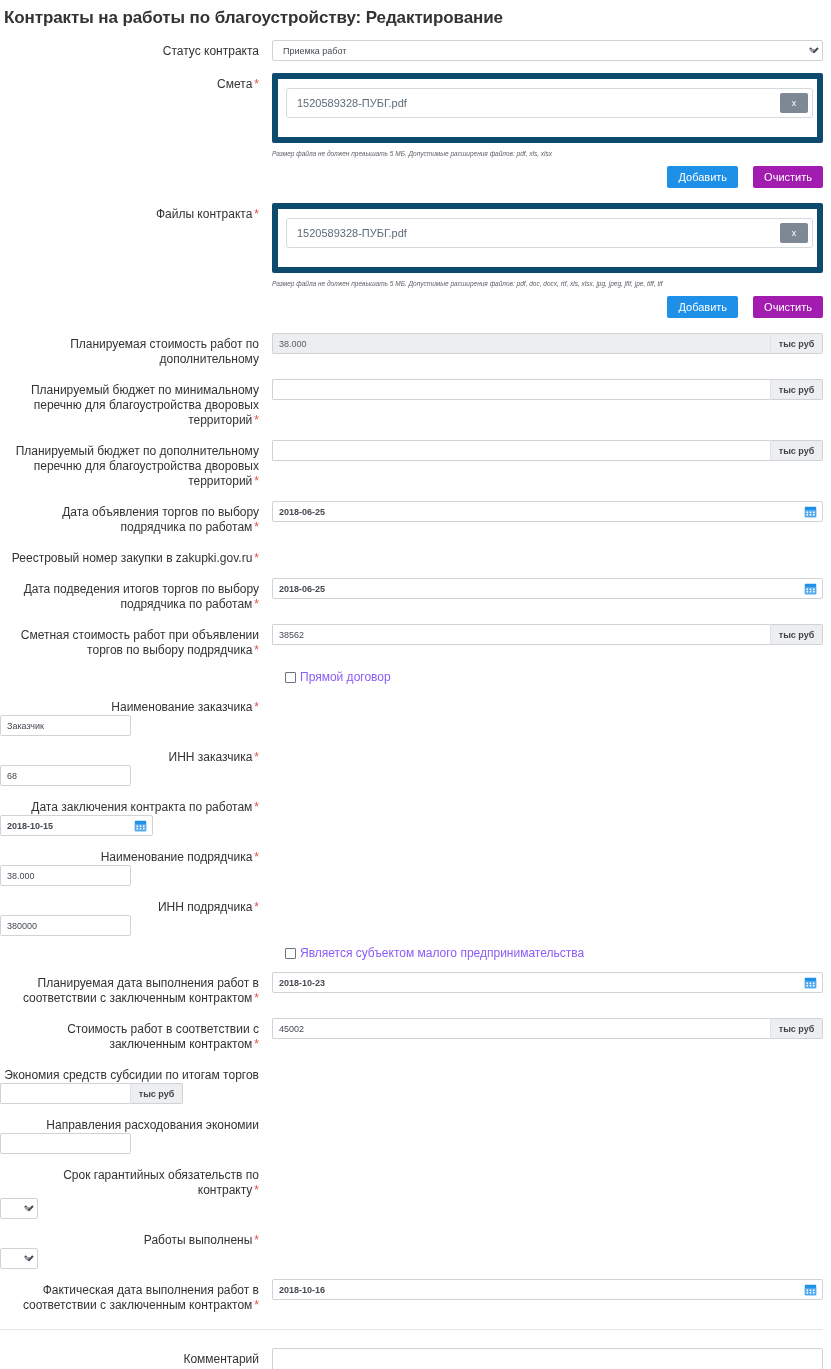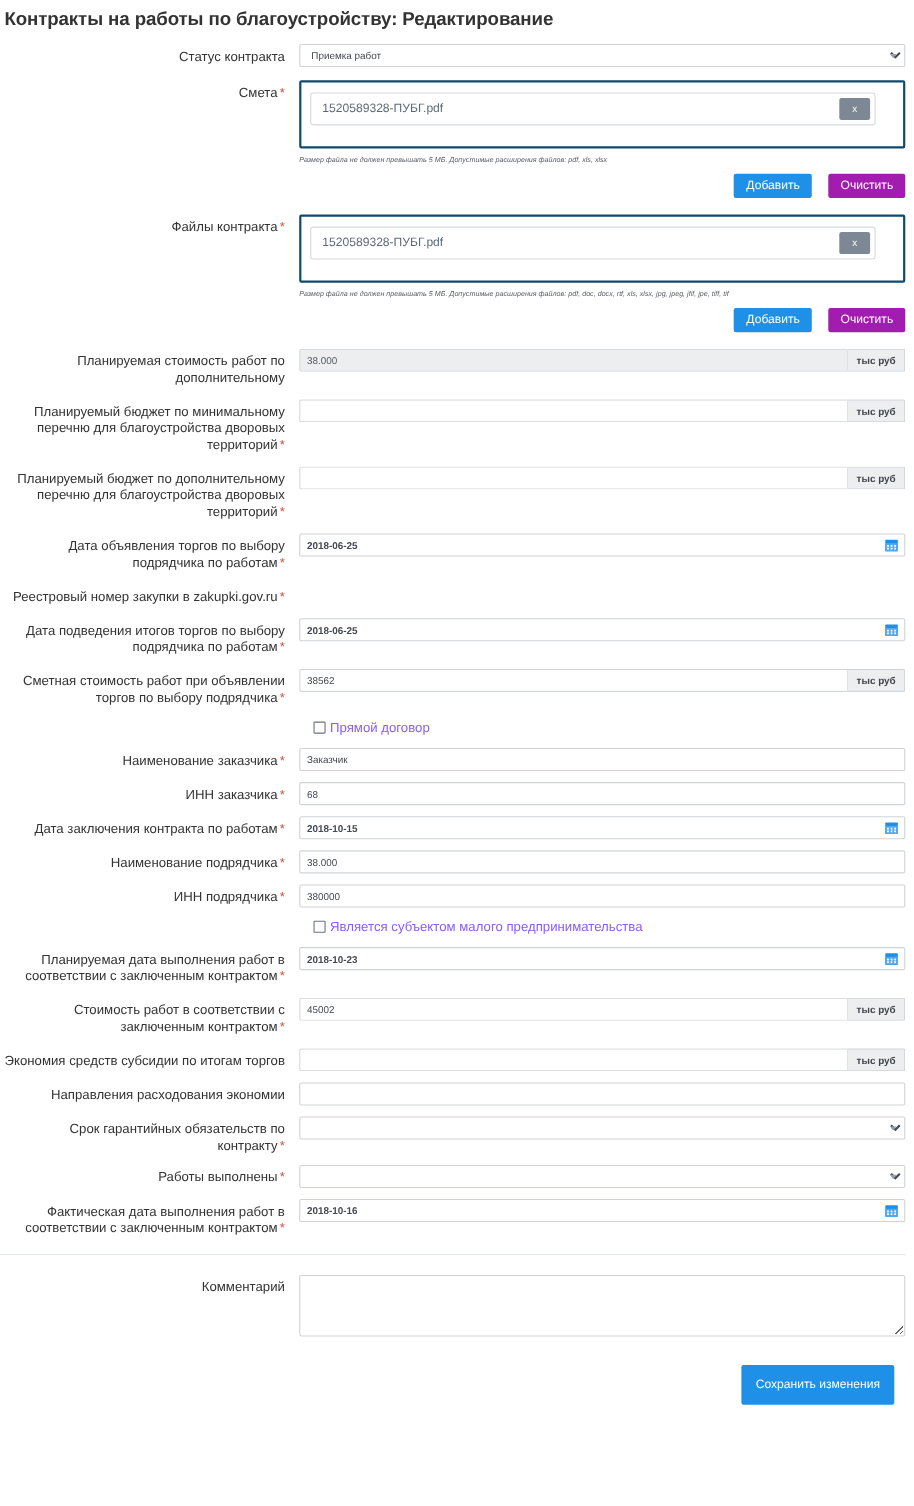--- a/index.html
+++ b/index.html
@@ -27,21 +27,21 @@
 
   .form {
     padding: 0 8px 0 0;
   }
 
   .row {
     display: flex;
     align-items: flex-start;
     margin-bottom: 12px;
   }
-  .row.tight { margin-bottom: 10px; }
+  .row.tight { margin-bottom: 10px; flex-direction: column; }
 
   .label {
     width: 272px;
     min-width: 272px;
     text-align: right;
     font-size: 12px;
     line-height: 15px;
     color: #333333;
     padding-right: 13px;
     padding-top: 4px;
@@ -120,24 +120,24 @@
     position: absolute;
     right: 6px;
     top: 4px;
     width: 13px;
     height: 13px;
     pointer-events: none;
   }
 
   
   .upload-box {
-    border: 2px solid #0c4a6e;
+    border: 6px solid #0c4a6e;
     border-radius: 2px;
     background: #ffffff;
-    padding: 9px 25px 19px 8px;
+    padding: 9px 4px 19px 8px;
     min-height: 59px;
   }
   .file-chip {
     display: flex;
     align-items: center;
     justify-content: space-between;
     border: 1px solid #d5d9dd;
     border-radius: 3px;
     height: 30px;
     padding: 0 4px 0 10px;

